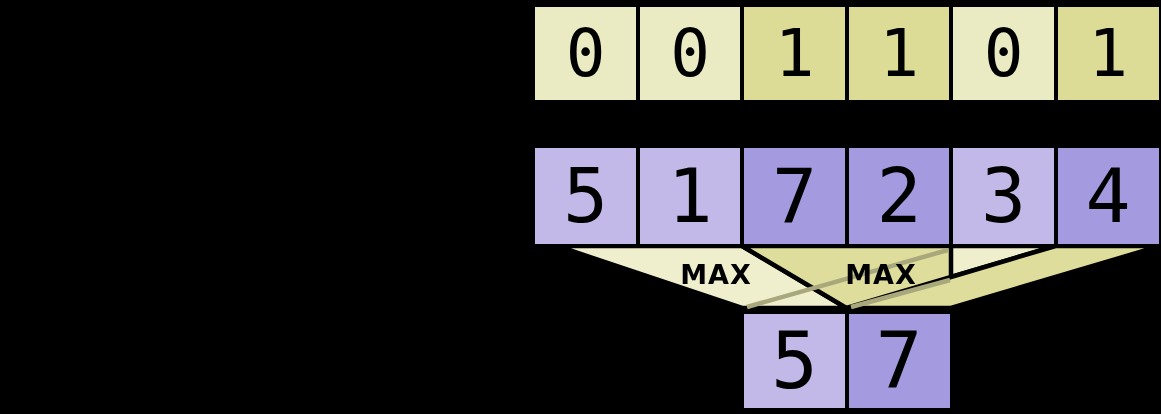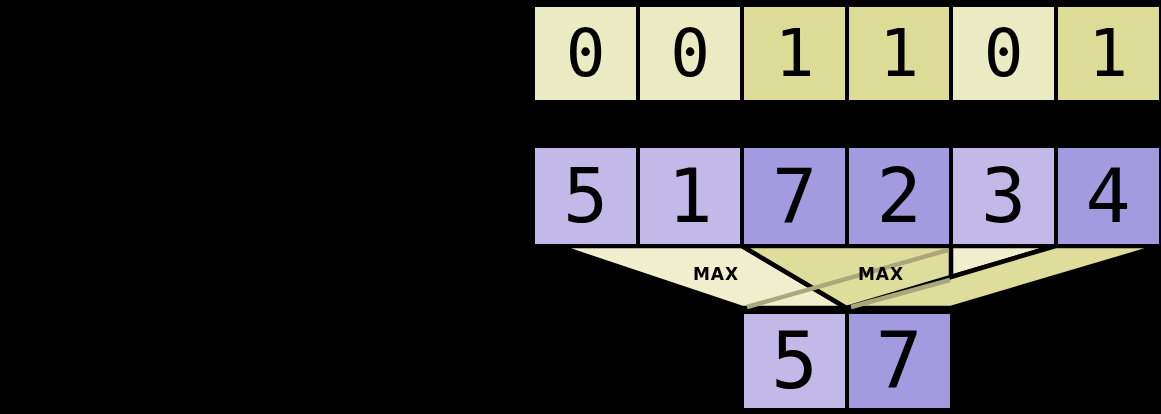--- a/index.html
+++ b/index.html
@@ -21,21 +21,21 @@
   .row-result{left:740px;top:310px;}
   .row-result .cell{height:102px;font-size:78px;}
   .tone-mask-light{background:#eaeac3;}
   .tone-mask-dark{background:#dddc96;}
   .tone-val-light{background:#c3b9e8;}
   .tone-val-dark{background:#a49ae0;}
   .funnel-svg{position:absolute;left:0;top:0;width:1161px;height:414px;}
   .max-label{
     position:absolute;transform:translate(-50%,-50%);
     font-family:"DejaVu Sans", sans-serif;font-weight:bold;
-    font-size:17px;letter-spacing:1px;color:#000;white-space:nowrap;
+    font-size:27px;letter-spacing:1px;color:#000;white-space:nowrap;
   }
   .max-left{left:716px;top:274px;}
   .max-right{left:881px;top:274px;}
 </style>
 </head>
 <body>
 
 <div class="canvas">
 
   <svg class="funnel-svg" viewBox="0 0 1161 414">

